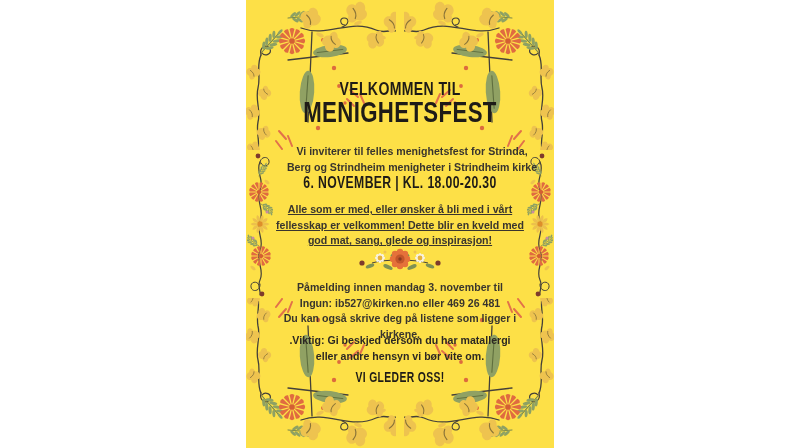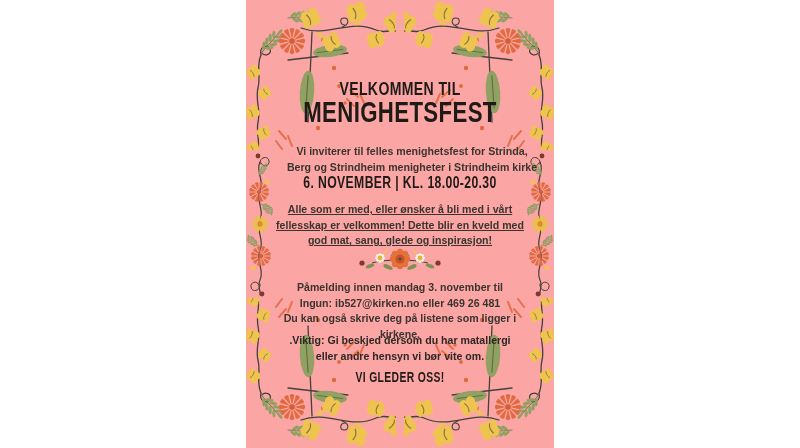--- a/index.html
+++ b/index.html
@@ -2,21 +2,21 @@
 <html><head>
 <meta charset="utf-8">
 <style>
   html,body{margin:0;padding:0;}
   body{
     width:800px;height:448px;background:#ffffff;overflow:hidden;position:relative;
     font-family:"Liberation Sans",sans-serif;
   }
   .poster{
     position:absolute;left:246px;top:0;width:308px;height:448px;
-    background:#fca5a5;overflow:hidden;
+    background:#fde047;overflow:hidden;
   }
   .txt{
     position:absolute;left:0;right:0;text-align:center;color:#39352e;
     font-size:10.6px;line-height:15.6px;font-weight:600;white-space:pre-line;
   }
   .cond{
     font-weight:bold;color:#1e1b17;transform:scaleX(0.74);letter-spacing:.5px;
     white-space:nowrap;font-family:"Liberation Sans",sans-serif;
   }
   .title1{top:79px;font-size:19px;line-height:19px;}

